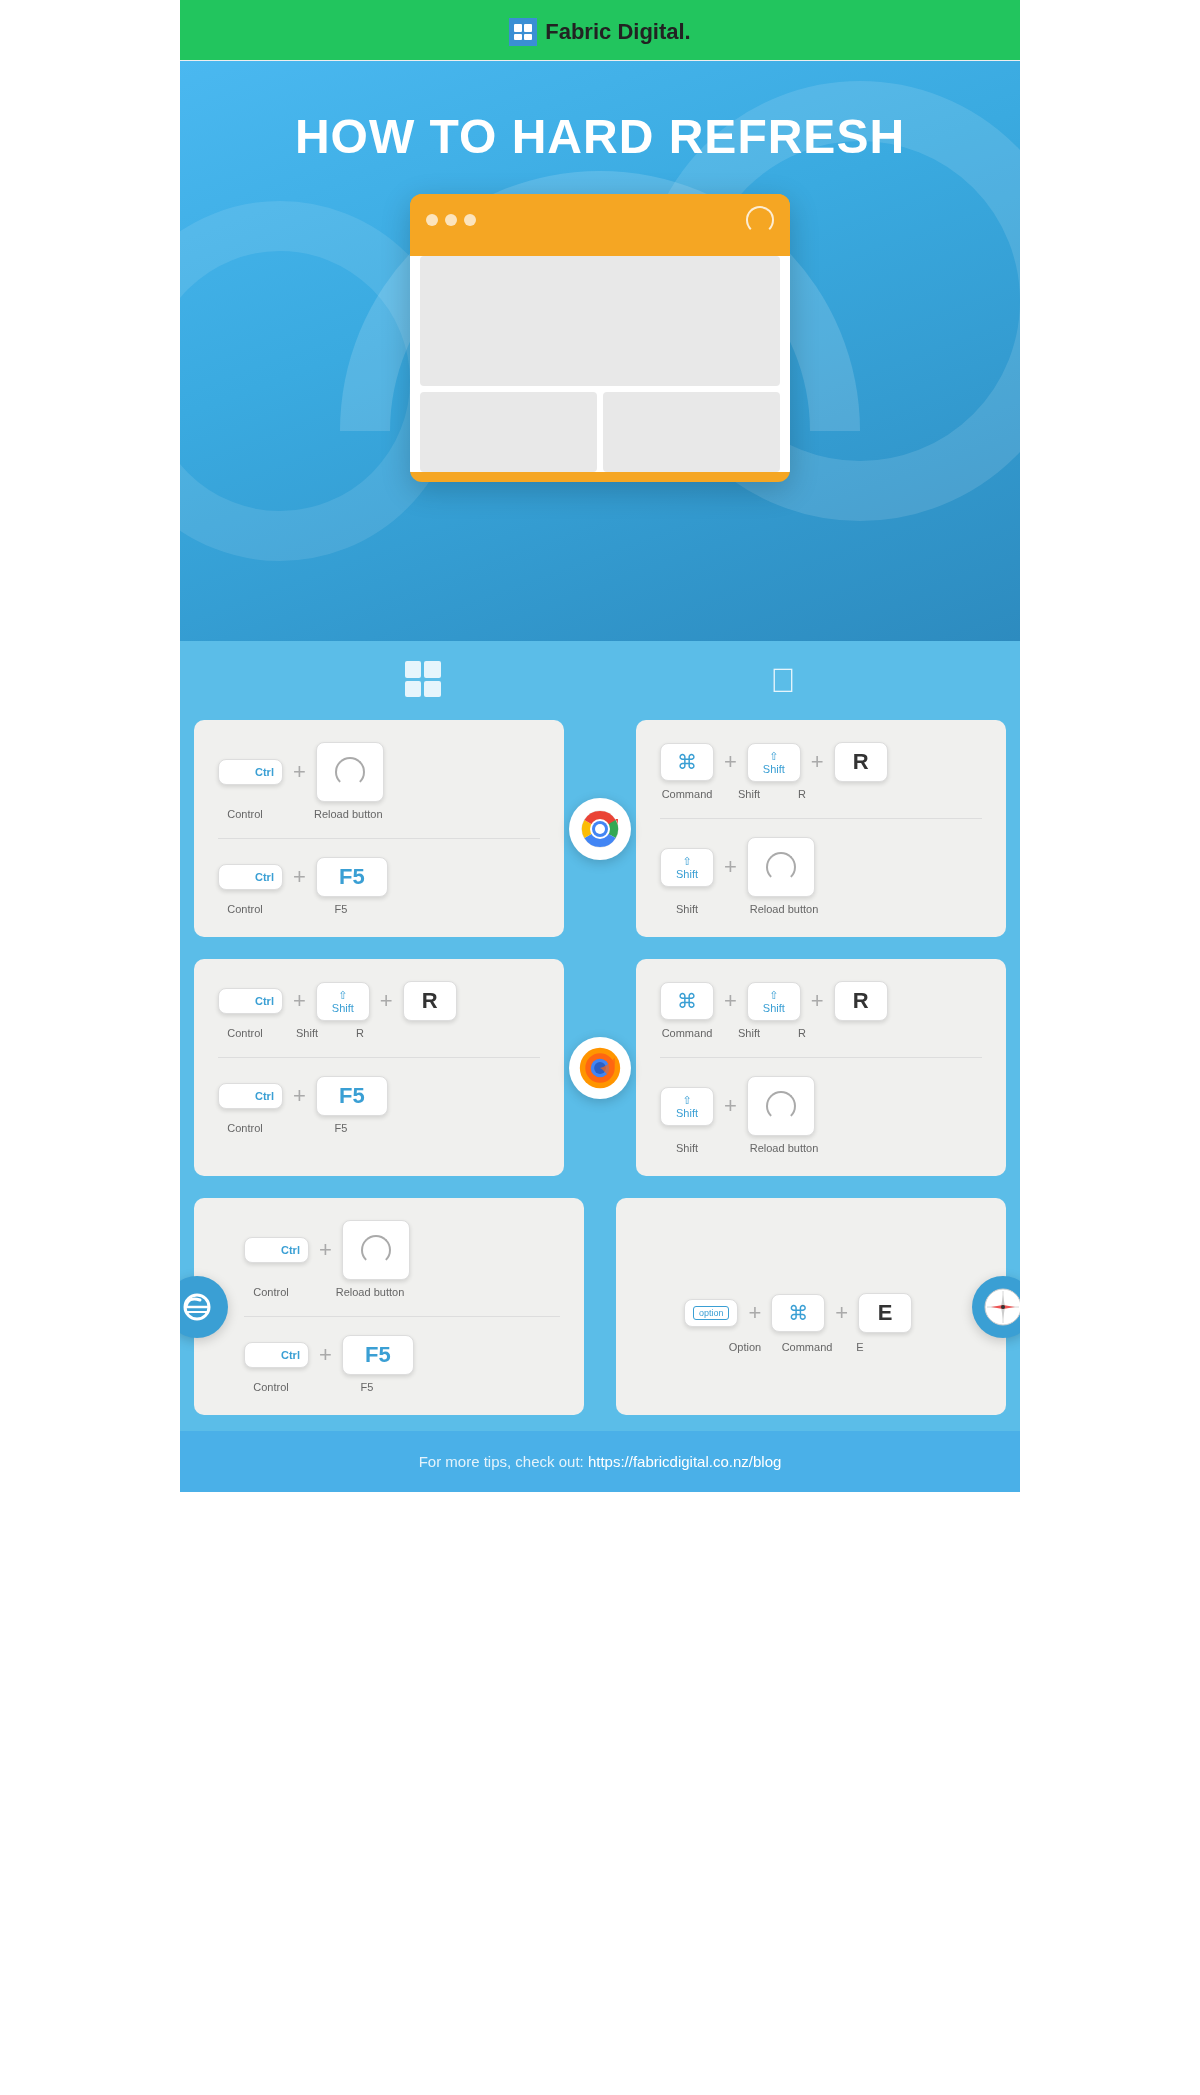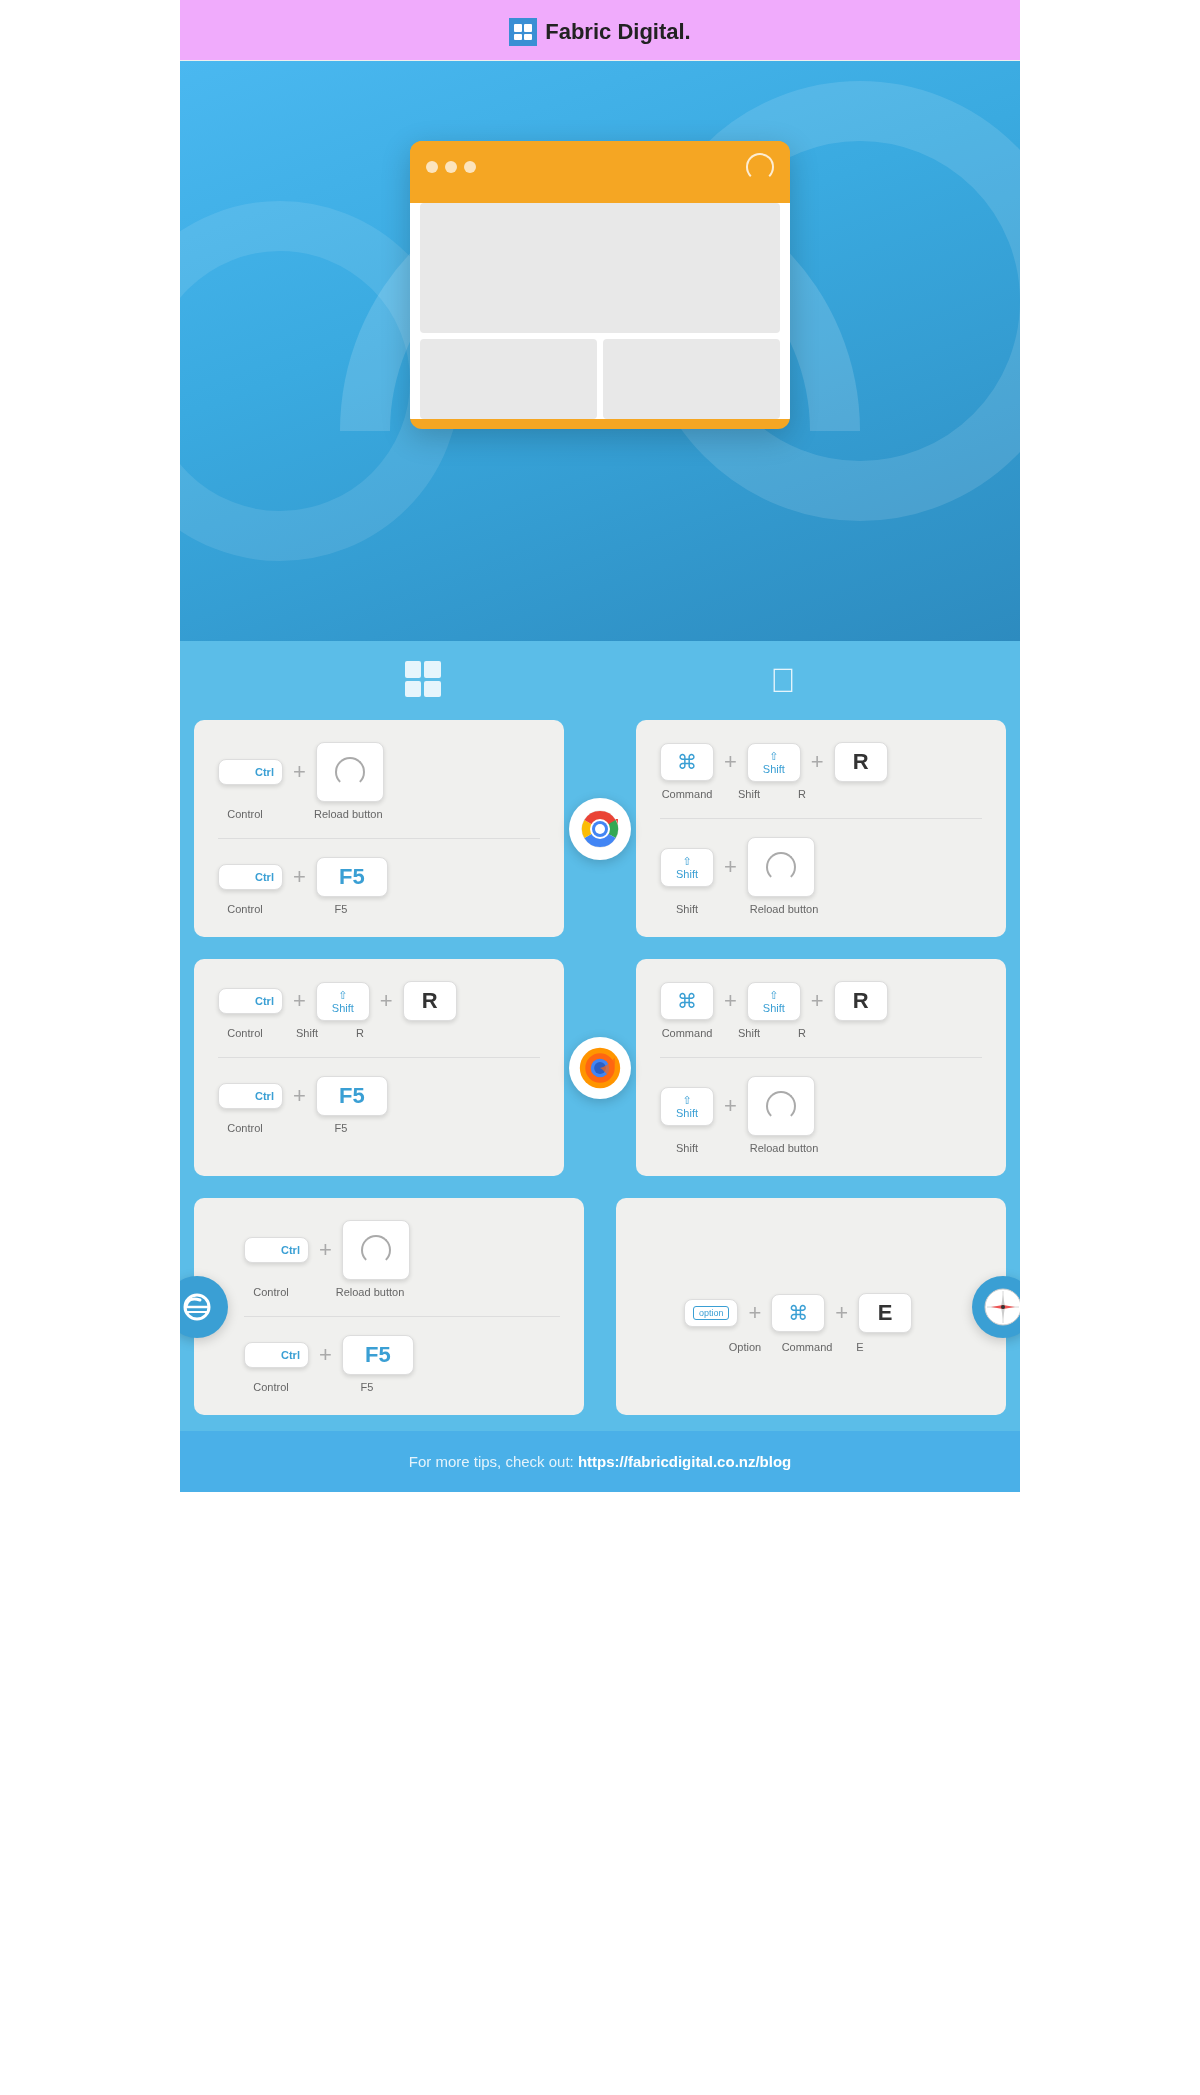--- a/index.html
+++ b/index.html
@@ -6,21 +6,21 @@
     body {
       width: 840px;
       min-height: 2095px;
       font-family: Arial, Helvetica, sans-serif;
       background: #fff;
       margin: 0 auto;
     }
 
     
     .header {
-      background: #f0abfc;
+      background: #22c55e;
       text-align: center;
       padding: 18px 0 14px;
       border-bottom: 1px solid #eee;
     }
     .header-logo {
       display: inline-flex;
       align-items: center;
       gap: 8px;
       font-size: 22px;
       font-weight: bold;
@@ -240,21 +240,21 @@
     
     .footer {
       background: #4ab0e8;
       text-align: center;
       padding: 22px;
       color: rgba(255,255,255,0.85);
       font-size: 15px;
     }
     .footer a {
       color: #fff;
-      font-weight: bold;
+      font-weight: normal;
       text-decoration: none;
     }
 
     .section-wrapper {
       padding: 6px 14px;
       background: #5bbde8;
     }
     .section-wrapper-ie {
       padding: 6px 14px;
       background: #5bbde8;
@@ -286,20 +286,21 @@
         <rect x="1" y="12" width="8" height="6" fill="white" rx="1"></rect>
         <rect x="11" y="12" width="8" height="6" fill="white" rx="1"></rect>
       </svg>
     </div>
     <span>Fabric Digital.</span>
   </div>
 </div>
 
 <div class="hero">
   <div class="hero-semicircle"></div>
+  <h1>HOW TO HARD REFRESH</h1>
 
   <div class="browser-mockup">
     <div class="browser-toolbar">
       <div class="browser-dots">
         <div class="browser-dot"></div>
         <div class="browser-dot"></div>
         <div class="browser-dot"></div>
       </div>
       <div class="browser-reload"></div>
     </div>

